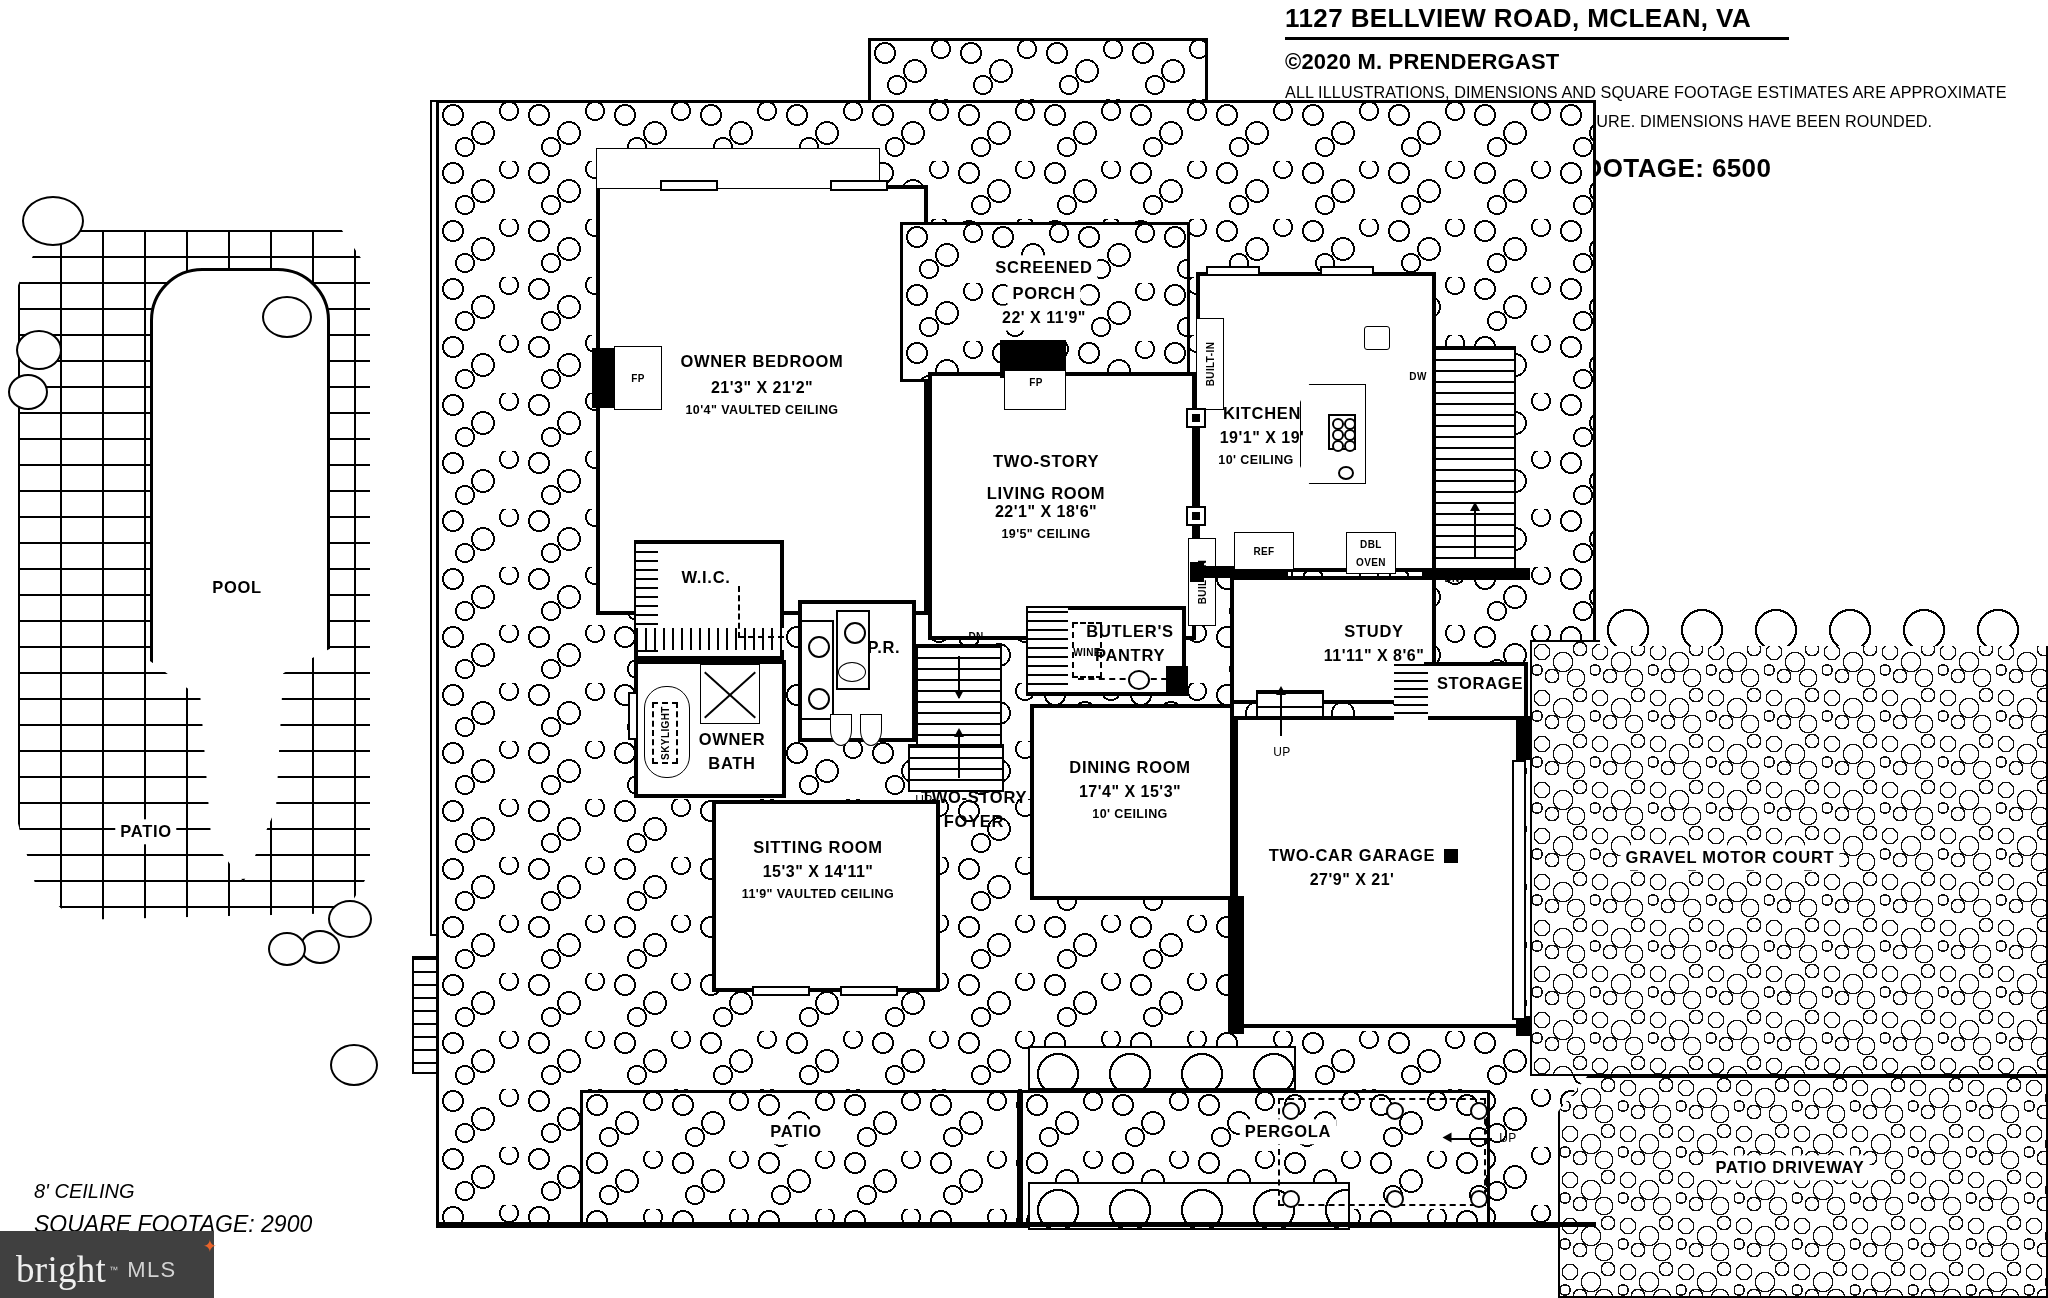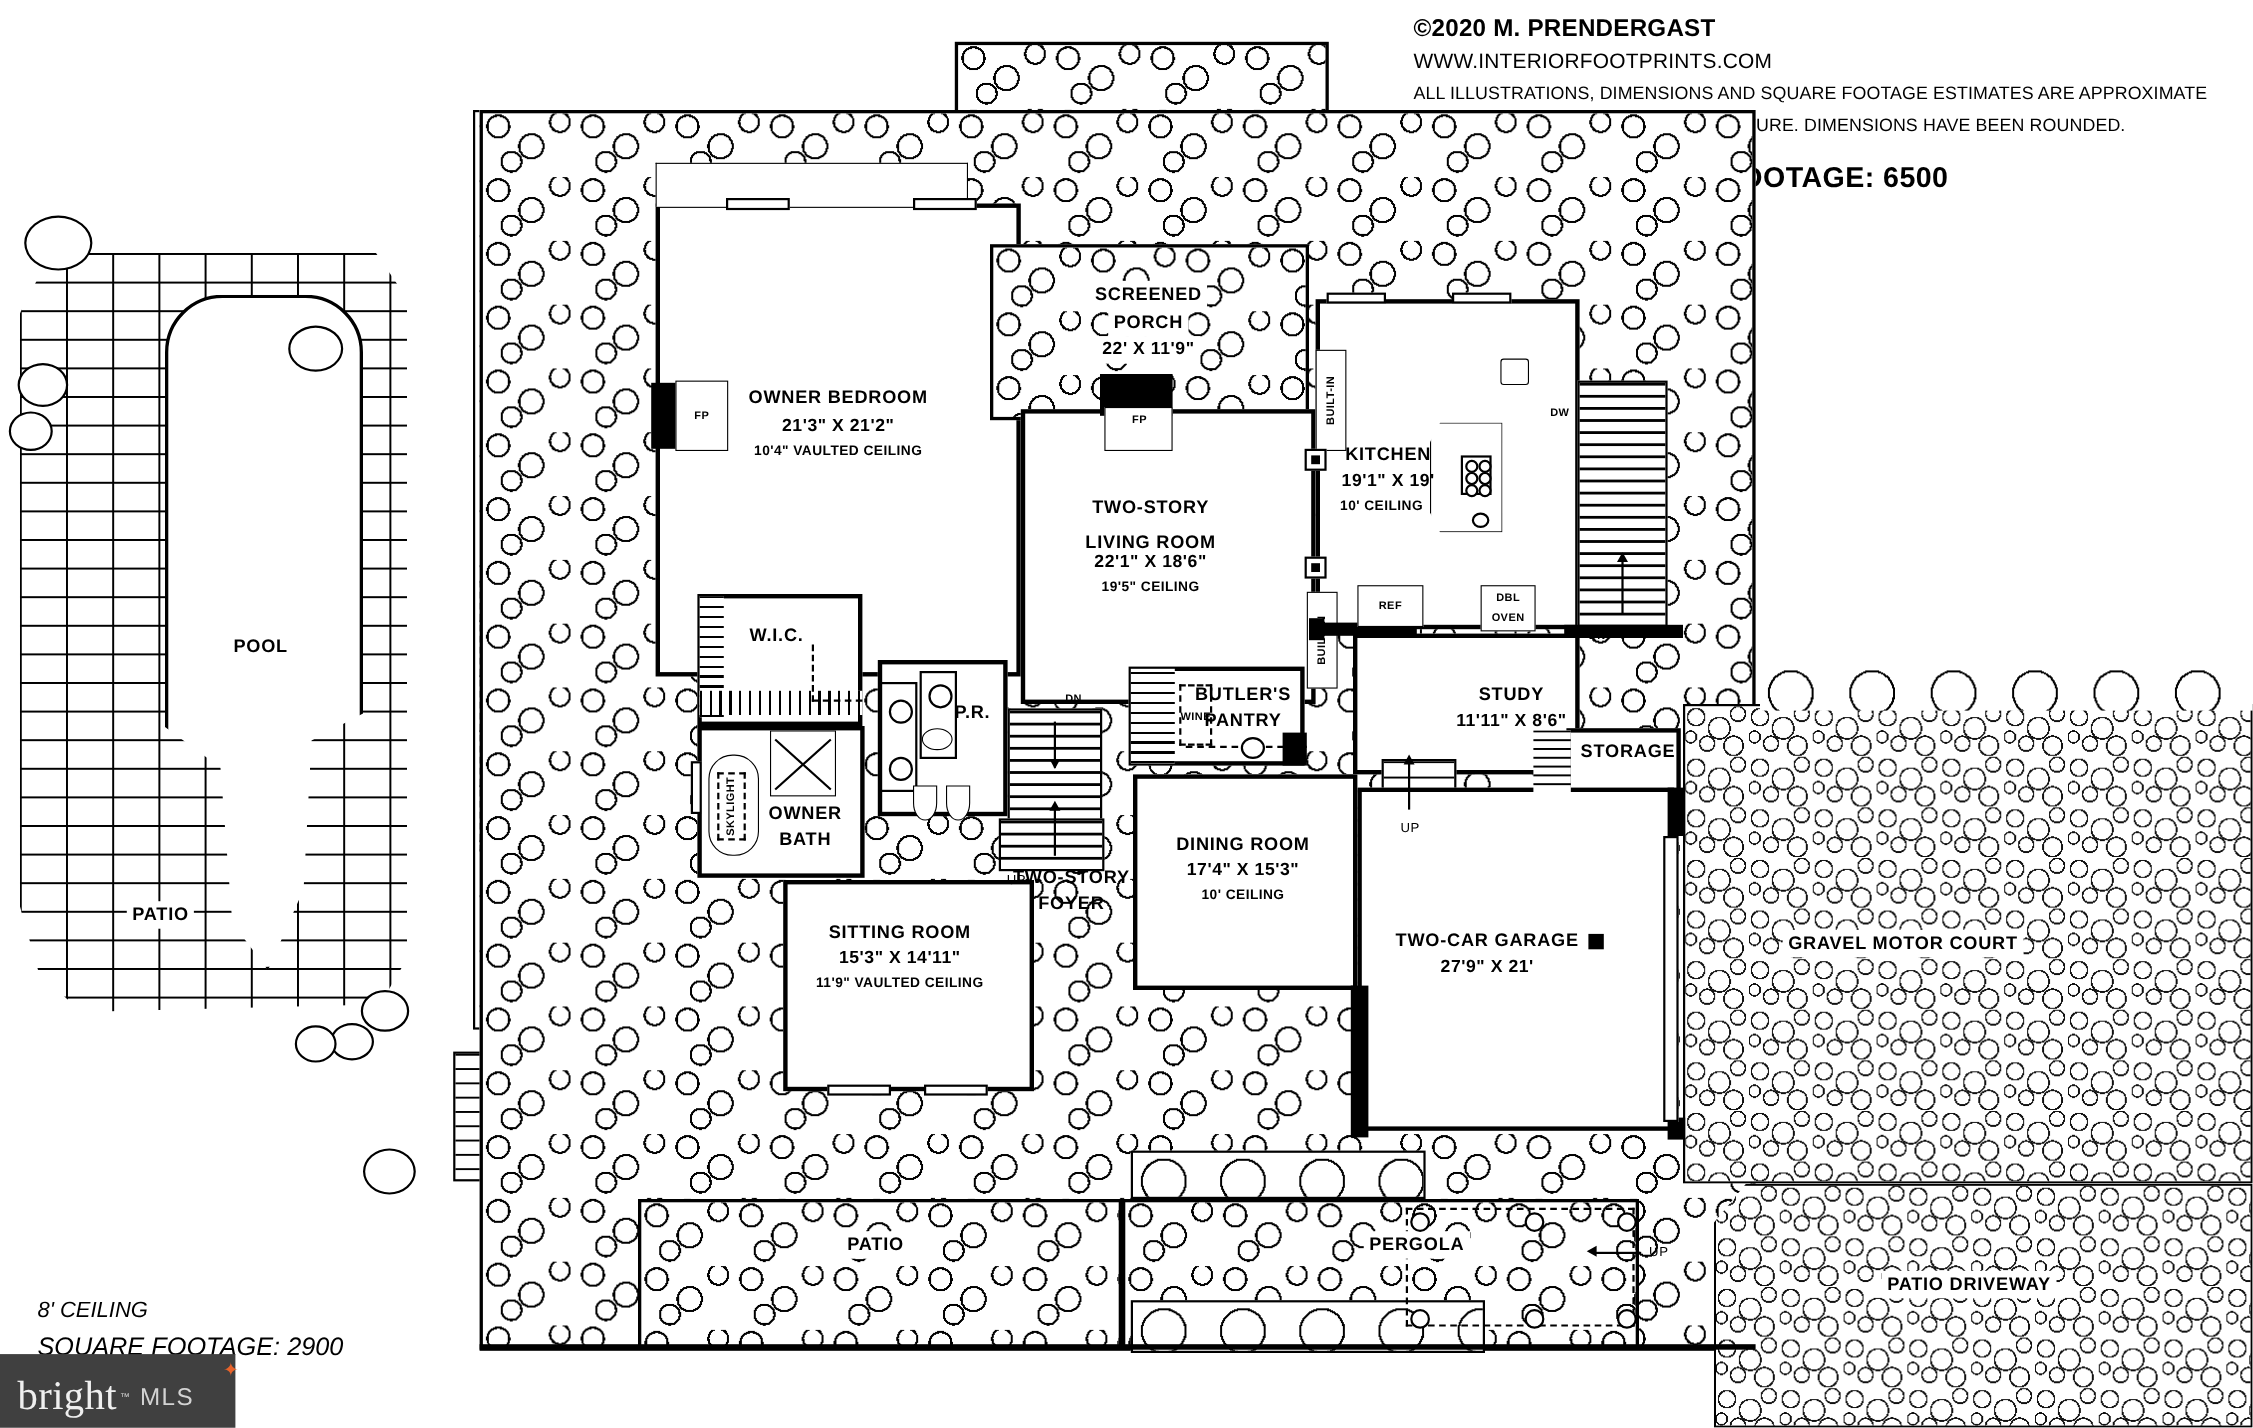--- a/index.html
+++ b/index.html
@@ -97,22 +97,22 @@
          border-right:5px solid transparent;border-bottom:9px solid #000;}
   .vline{position:absolute;background:#000;width:2px;}
   .hline{position:absolute;background:#000;height:2px;}
 </style>
 </head>
 <body>
 
 <div id="stage">
 
   <div class="hdr">
+    <div class="hdr-title">1127 BELLVIEW ROAD, MCLEAN, VA</div>
     <div class="hdr-l2">©2020 M. PRENDERGAST</div>
-    <div class="hdr-l3">WWW.INTERIORFOOTPRINTS.COM</div>
     <div class="hdr-fine">ALL ILLUSTRATIONS, DIMENSIONS AND SQUARE FOOTAGE ESTIMATES ARE APPROXIMATE</div>
     <div class="hdr-fine">AND MAY VARY FROM ACTUAL STRUCTURE. DIMENSIONS HAVE BEEN ROUNDED.</div>
     <div class="hdr-sqft">ESTIMATED SQUARE FOOTAGE: 6500</div>
   </div>
 
   <div class="pat p-brick" style="left:18px;top:230px;width:352px;height:690px;
               clip-path:polygon(0% 8%,6% 2%,14% 0%,92% 0%,100% 6%,100% 93%,93% 99%,16% 100%,5% 95%,0% 86%);
               border:none;"></div>
   <div class="fill" style="left:150px;top:268px;width:180px;height:614px;border:3px solid #000;
               border-radius:58px 58px 100px 100px;

